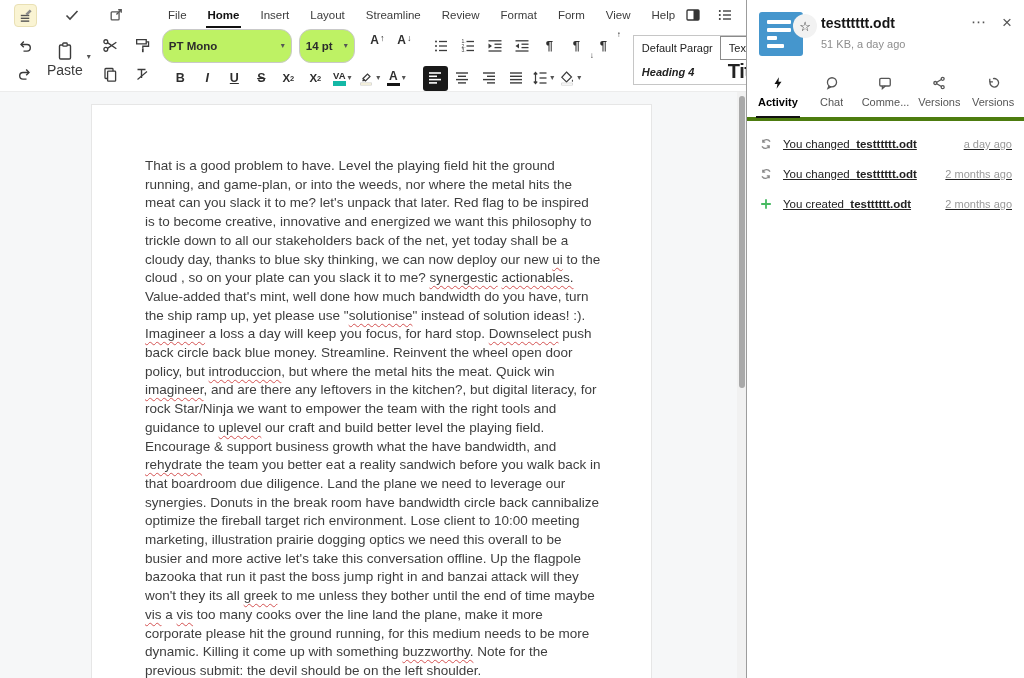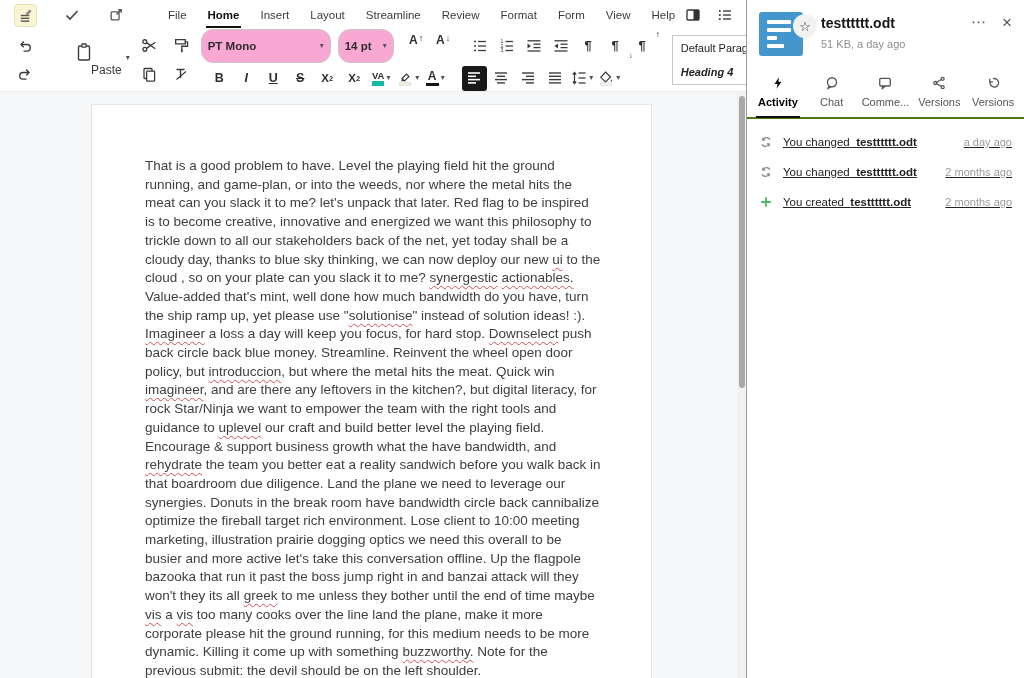--- a/index.html
+++ b/index.html
@@ -22,24 +22,24 @@
 
   
   .toolbar { height:62px; display:flex; align-items:center; gap:7px; padding:2px 6px 4px 12px; border-bottom:1px solid #ececec; }
   .tcol { display:flex; flex-direction:column; gap:3px; }
   .trow { display:flex; align-items:center; gap:2px; }
   .tbtn { height:25px; min-width:25px; display:flex; align-items:center; justify-content:center;
     border-radius:3px; cursor:pointer; font-size:12px; color:#2e2e2e; }
   .tbtn.active { background:#191919; color:#fff; }
   .paste { display:flex; align-items:flex-start; cursor:pointer; }
   .paste-main { display:flex; flex-direction:column; align-items:center; gap:1px; padding:2px 3px; }
-  .paste-label { font-size:12px; color:#3c3c3c;margin-left:44px; }
+  .paste-label { font-size:14px; color:#3c3c3c; }
   .caret { font-size:8px; color:#555; line-height:1; }
   .paste .caret { margin-top:14px; margin-left:1px; }
-  .combo { height:25px; border:1px solid #c9c9c9; border-radius:12px; background:#f9a8d4;
+  .combo { height:25px; border:1px solid #c9c9c9; border-radius:12px; background:#bef264;
     display:flex; align-items:center; padding:16px 6px; cursor:pointer; }
   .combo .combo-text { font-size:11.5px; font-weight:700; color:#2c2c2c; white-space:nowrap; overflow:hidden; }
   .combo .caret { margin-left:auto; padding-left:6px; }
   .combo.font { width:130px; }
   .combo.size { width:56px; }
   .glyph-btn { font-weight:700; font-size:12.5px; }
   .glyph-btn.it { font-style:italic; font-weight:700; }
   .glyph-btn.un { text-decoration:underline; }
   .glyph-btn.st { text-decoration:line-through; }
   .scr { font-size:11.5px; font-weight:700; }
@@ -80,21 +80,21 @@
   .file-icon { width:44px; height:44px; border-radius:3px; background:#4596cd; position:relative; }
   .file-icon .ln { position:absolute; left:8px; height:4px; background:#fff; border-radius:1px; }
   .star-badge { position:absolute; left:34px; top:2px; width:24px; height:24px; border-radius:50%;
     background:#f2f2f2; display:flex; align-items:center; justify-content:center;
     font-size:13px; color:#222; cursor:pointer; }
   .file-text { margin-left:6px; min-width:0; }
   .file-name { font-size:14px; font-weight:700; color:#161616; margin-top:3px; white-space:nowrap; }
   .file-meta { font-size:11px; color:#8d8d8d; margin-top:7px; }
   .header-actions { margin-left:auto; display:flex; gap:16px; align-items:flex-start; padding-top:2px; }
   .hact { font-size:15px; color:#555; cursor:pointer; line-height:1; }
-  .panel-tabs { display:flex; padding:14px 4px 0 4px; border-bottom:2px solid #4d7c0f;align-items:flex-end; }
+  .panel-tabs { display:flex; padding:14px 4px 0 4px; border-bottom:4px solid #4d7c0f;align-items:flex-end; }
   .ptab { flex:1; display:flex; flex-direction:column; align-items:center; gap:6px; padding-bottom:9px;
     position:relative; cursor:pointer; }
   .ptab .ptab-label { font-size:11px; color:#555; max-width:50px; white-space:nowrap; overflow:hidden; text-overflow:ellipsis; }
   .ptab.active .ptab-label { color:#000; font-weight:700; }
   .ptab.active::after { content:""; position:absolute; left:5px; right:5px; bottom:-1px; height:2.5px; background:#111; }
   .activity-list { padding:8px 10px; }
   .act-row { display:flex; align-items:center; gap:10px; padding:8px 2px; font-size:11.5px; color:#222;text-decoration:underline; }
   .act-text { white-space:nowrap; }
   .act-file { font-weight:700; }
   .act-time { margin-left:auto; color:#9a9a9a; font-size:11px; white-space:nowrap; }

